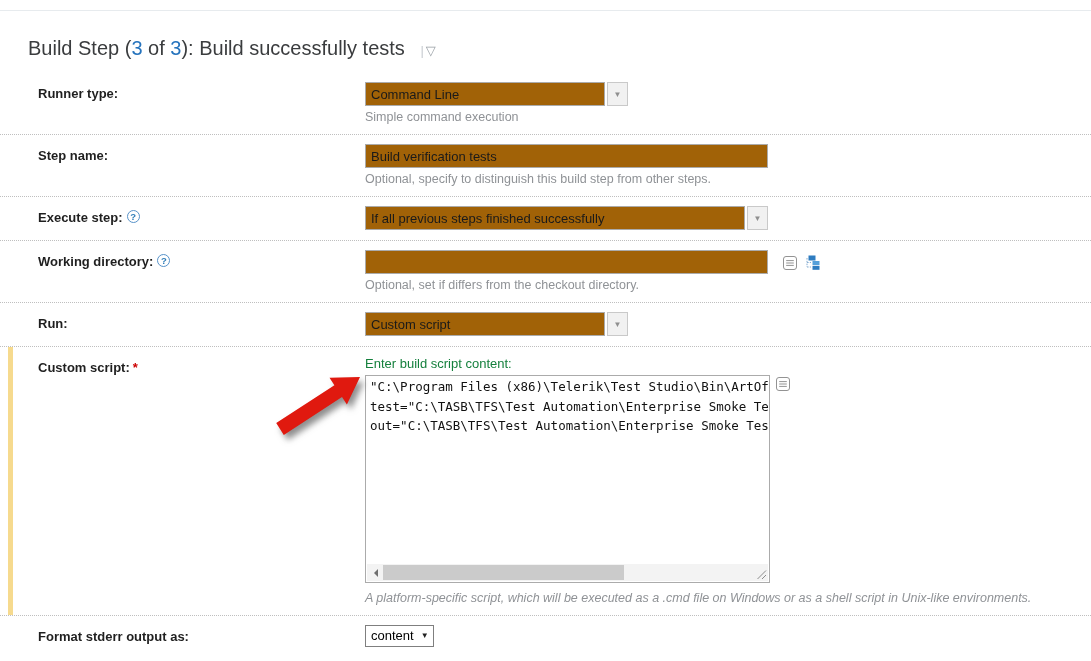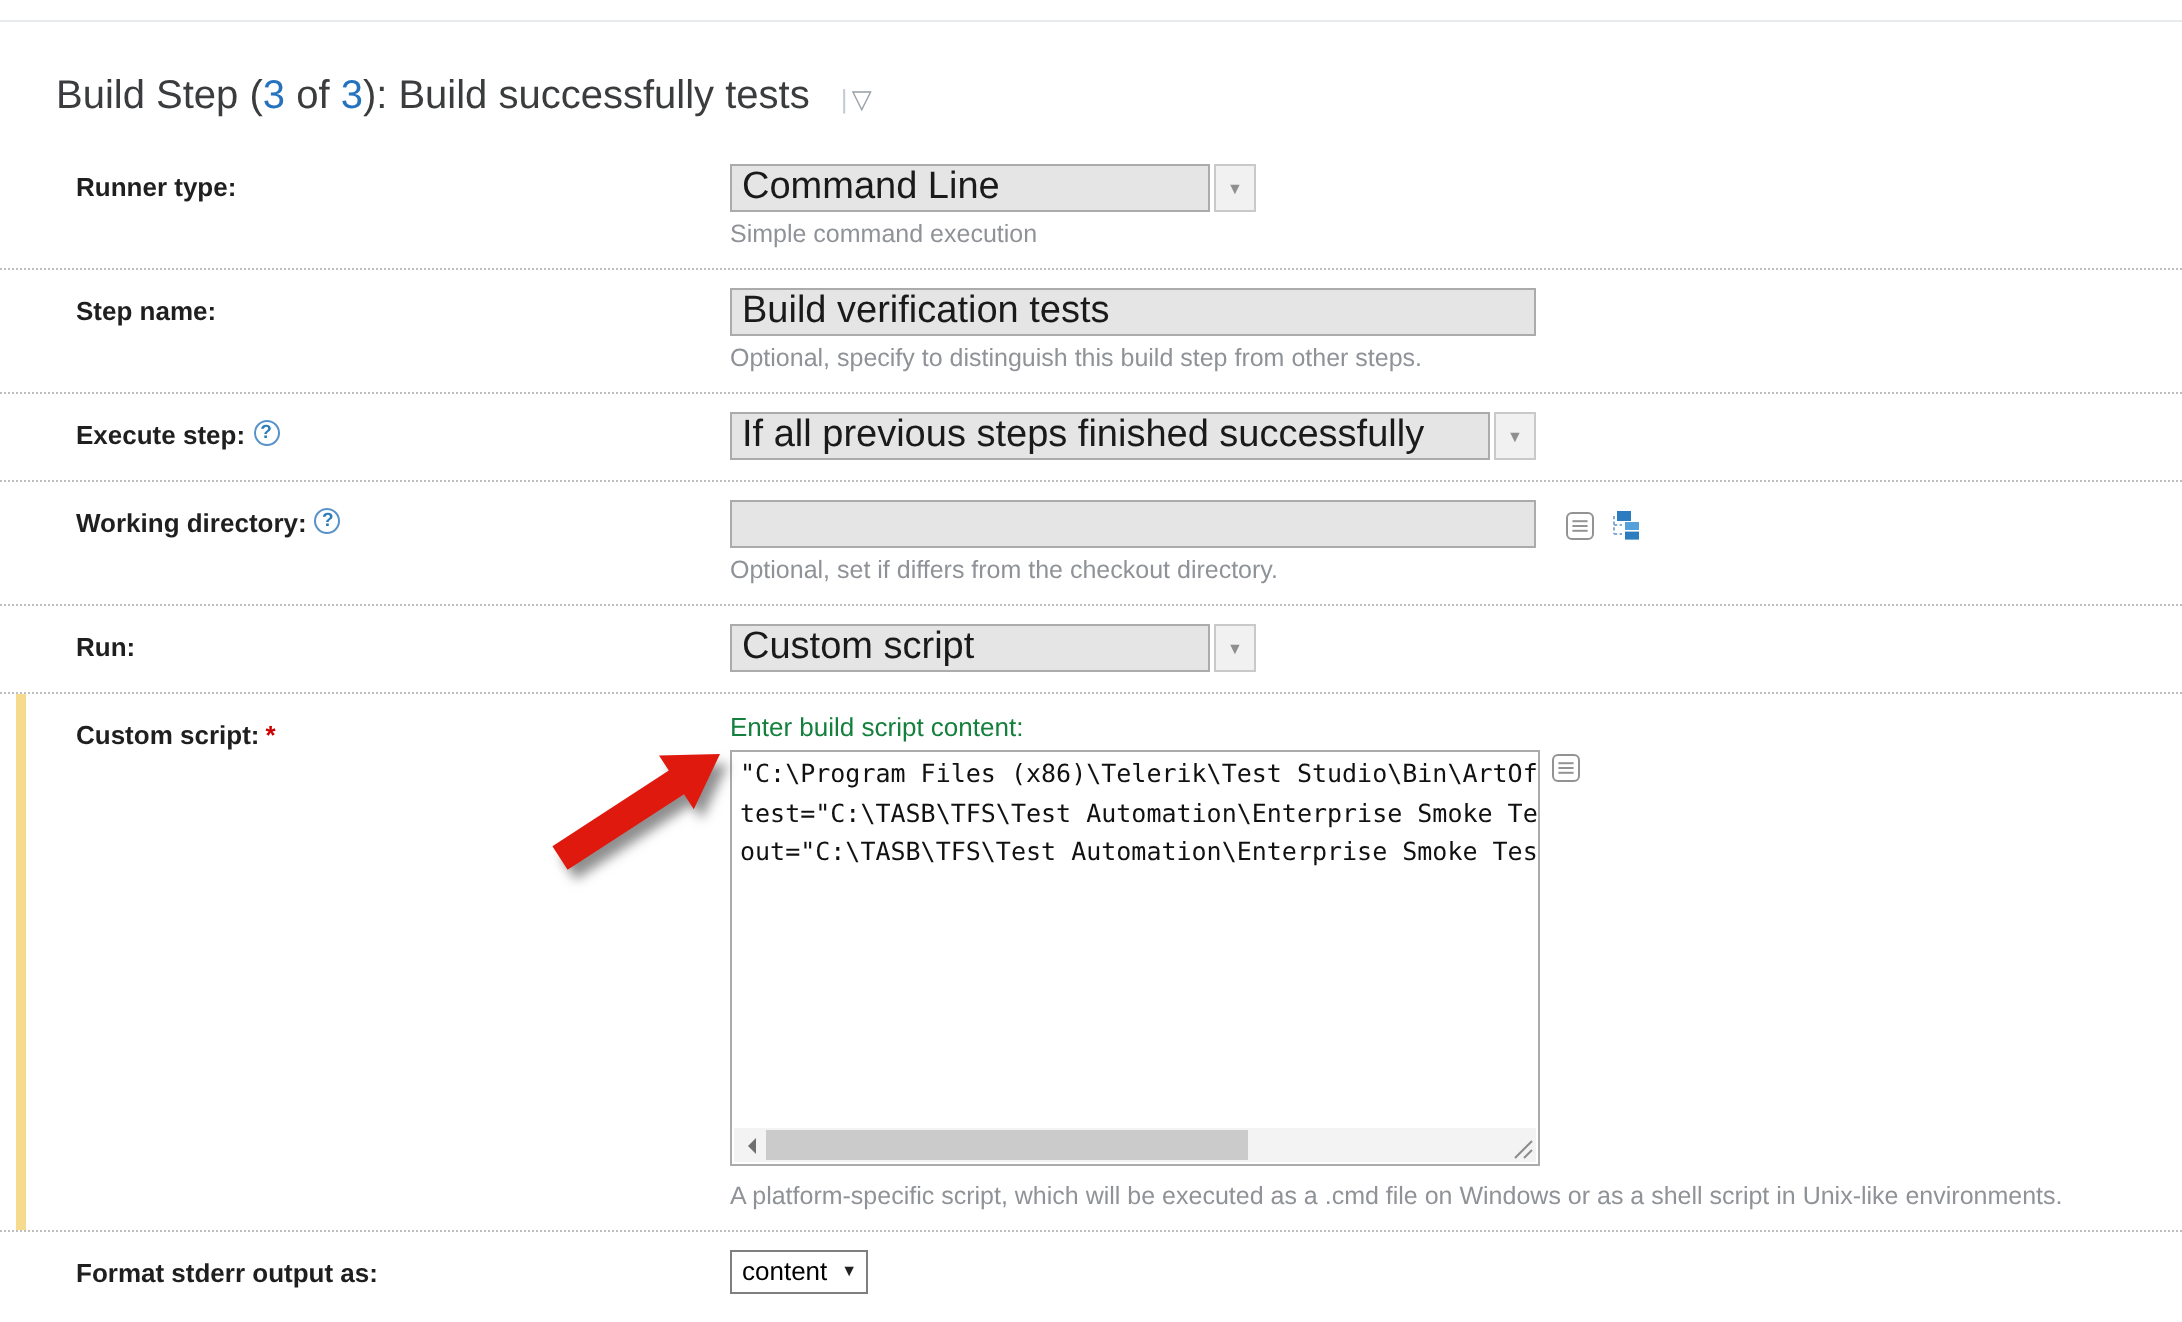--- a/index.html
+++ b/index.html
@@ -18,22 +18,22 @@
 
   
   .row { display:flex; border-bottom:1px dotted #bfbfbf; padding:9px 16px 10px 38px; position:relative; }
   .row.last { border-bottom:none; }
   .label-col { width:327px; flex:none; padding-top:4px; font-size:13px; font-weight:bold; color:#1f1f1f; }
   .control-col { flex:1; font-size:13px; }
 
   .note { margin-top:4px; font-size:12.5px; color:#8f9296; }
 
   input.text {
-    height:24px; border:1px solid #ababab; padding:2px 5px; font-size:19px;
-    font-family:"Liberation Sans", sans-serif; color:#1a1a1a; background:#e5e5e5; vertical-align:middle;
+    height:24px; border:1px solid #ababab; padding:2px 5px; font-size:13px;
+    font-family:"Liberation Sans", sans-serif; color:#1a1a1a; background:#a16207; vertical-align:middle;
   }
   .w-combo { width:240px; }
   .w-wide  { width:403px; }
   .w-exec  { width:380px; }
 
   .combo { display:inline-flex; align-items:stretch; }
   .combo-btn {
     width:21px; margin-left:2px; background:#f1f1f1; border:1px solid #c9c9c9;
     display:inline-flex; align-items:center; justify-content:center;
     color:#8f8f8f; font-size:8px; cursor:pointer;
@@ -180,21 +180,21 @@
             <path d="M1.5 10 L10 1.5 M6 10 L10 6" stroke="#8c8c8c" fill="none"></path>
           </svg>
       </div>
       <svg class="script-param-icon" width="14" height="14" viewBox="0 0 14 14">
           <rect x="0.5" y="0.5" width="13" height="13" rx="2.5" fill="#fff" stroke="#939393"></rect>
           <line x1="3.2" y1="4.6" x2="10.8" y2="4.6" stroke="#939393"></line>
           <line x1="3.2" y1="7" x2="10.8" y2="7" stroke="#939393"></line>
           <line x1="3.2" y1="9.4" x2="10.8" y2="9.4" stroke="#939393"></line>
         </svg>
     </div>
-    <div class="note" style="margin-top:8px;">A platform-specific script, which will be executed as a .cmd file on Windows or as a shell script in Unix-like environments.</div>
+    <div class="note" style="margin-top:8px;font-style:italic;">A platform-specific script, which will be executed as a .cmd file on Windows or as a shell script in Unix-like environments.</div>
   </div>
   <svg class="arrow-annotation" width="112" height="82" viewBox="0 0 112 82">
     <polygon points="15.8,67.9 74.0,30.1 78.9,37.6 92,10 61.5,10.8 66.4,18.3 8.2,56.1" fill="#e0190f"></polygon>
   </svg>
 </div>
 
 <div class="row last">
   <div class="label-col">Format stderr output as:</div>
   <div class="control-col">
     <span class="native-select">

